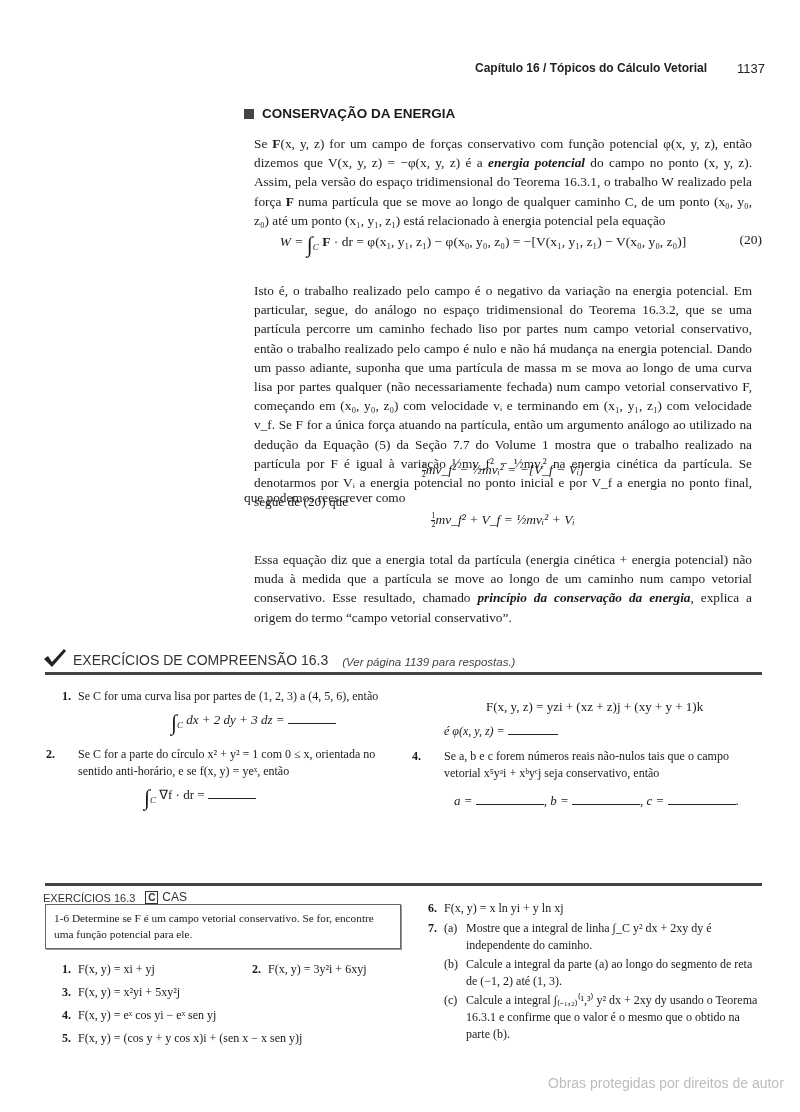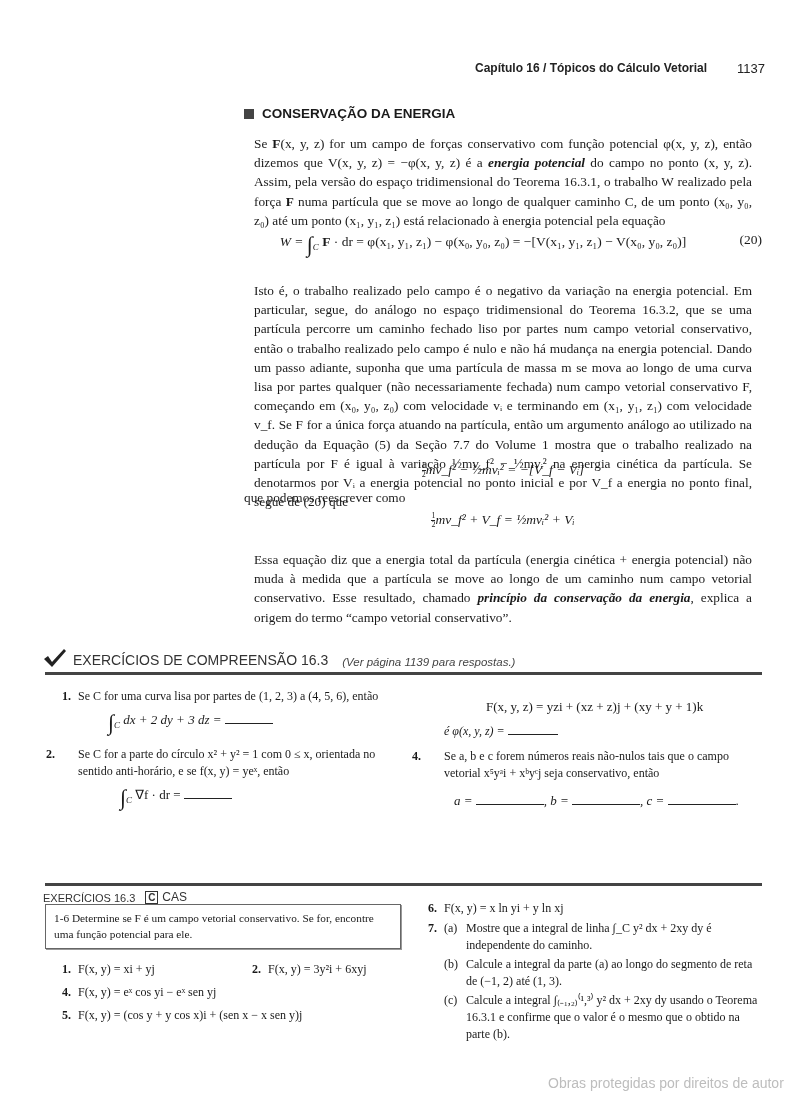--- a/index.html
+++ b/index.html
@@ -81,27 +81,27 @@
   </svg>
   <span style="font-size:14px;">EXERCÍCIOS DE COMPREENSÃO 16.3</span>
   <span class="note">(Ver página 1139 para respostas.)</span>
 </div>
 <div class="abs rule" style="top:672px;"></div>
 
 <div class="abs col" style="top:688px; left:62px; width:340px;">
   <div>
     <span class="n">1.</span><span>Se C for uma curva lisa por partes de (1, 2, 3) a (4, 5, 6), então</span>
   </div>
-  <div style="margin:6px 0 0 46px; font-size:13px;">
+  <div style="margin:6px 0 0 109px; font-size:13px;">
     <span class="int">∫</span><sub><i>C</i></sub> <i>dx + 2 dy + 3 dz =</i> <span class="blank"></span>
   </div>
   <div style="margin-top:12px; padding-left:16px; text-indent:-16px;">
     <span class="n">2.</span><span>Se C for a parte do círculo x² + y² = 1 com 0 ≤ x, orientada no sentido anti-horário, e se f(x, y) = yeˣ, então</span>
   </div>
-  <div style="margin:6px 0 0 58px; font-size:13px;">
+  <div style="margin:6px 0 0 82px; font-size:13px;">
     <span class="int">∫</span><sub><i>C</i></sub> <span>∇f · dr =</span> <span class="blank"></span>
   </div>
 </div>
 
 <div class="abs col" style="top:688px; left:428px; width:340px;">
   <div style="margin:10px 0 0 58px; font-size:13px;">F(x, y, z) = yzi + (xz + z)j + (xy + y + 1)k</div>
   <div style="margin:8px 0 0 16px;">
     <i>é φ(x, y, z) =</i> <span class="blank" style="width:50px;"></span>
   </div>
   <div style="margin-top:8px; padding-left:16px; text-indent:-16px;">
@@ -123,20 +123,21 @@
 
 <div class="abs inst">
   <span>1-6  Determine se F é um campo vetorial conservativo. Se for, encontre uma função potencial para ele.</span>
 </div>
 
 <div class="abs col" style="top:958px; left:62px; width:350px; line-height:23px; font-size:12px;">
   <div style="display:flex;">
     <div style="width:190px;"><span class="n">1.</span><span>F(x, y) = xi + yj</span></div>
     <div><span class="n">2.</span><span>F(x, y) = 3y²i + 6xyj</span></div>
   </div>
+  <div><span class="n">3.</span><span>F(x, y) = x²yi + 5xy²j</span></div>
   <div><span class="n">4.</span><span>F(x, y) = eˣ cos yi − eˣ sen yj</span></div>
   <div><span class="n">5.</span><span>F(x, y) = (cos y + y cos x)i + (sen x − x sen y)j</span></div>
 </div>
 
 <div class="abs col" style="top:900px; left:428px; width:335px; font-size:12px;">
   <div><span class="n">6.</span><span>F(x, y) = x ln yi + y ln xj</span></div>
   <div style="margin-top:3px; padding-left:16px; position:relative;">
     <span class="n" style="position:absolute; left:0;">7.</span>
     <div class="sub-item"><span class="lbl">(a)</span><span>Mostre que a integral de linha ∫_C y² dx + 2xy dy é independente do caminho.</span></div>
     <div class="sub-item" style="margin-top:2px;"><span class="lbl">(b)</span><span>Calcule a integral da parte (a) ao longo do segmento de reta de (−1, 2) até (1, 3).</span></div>

